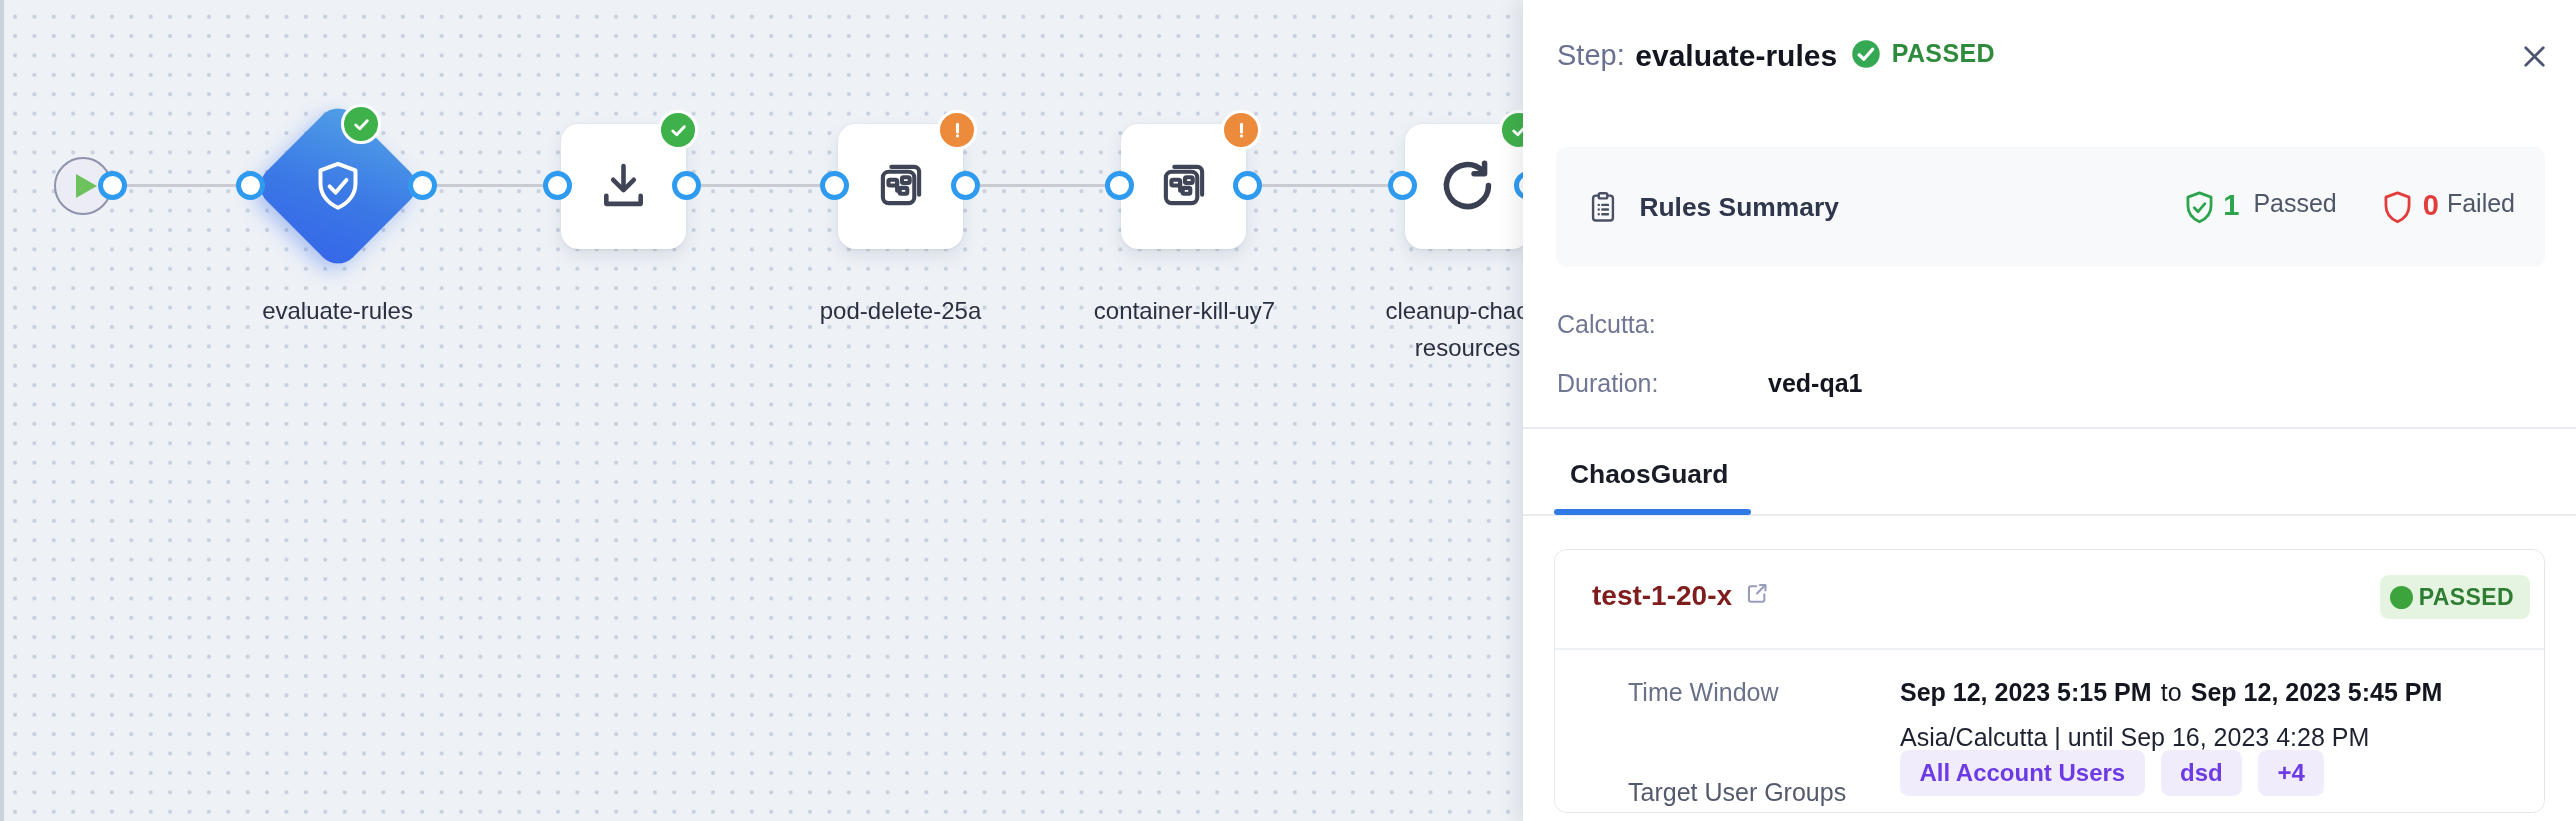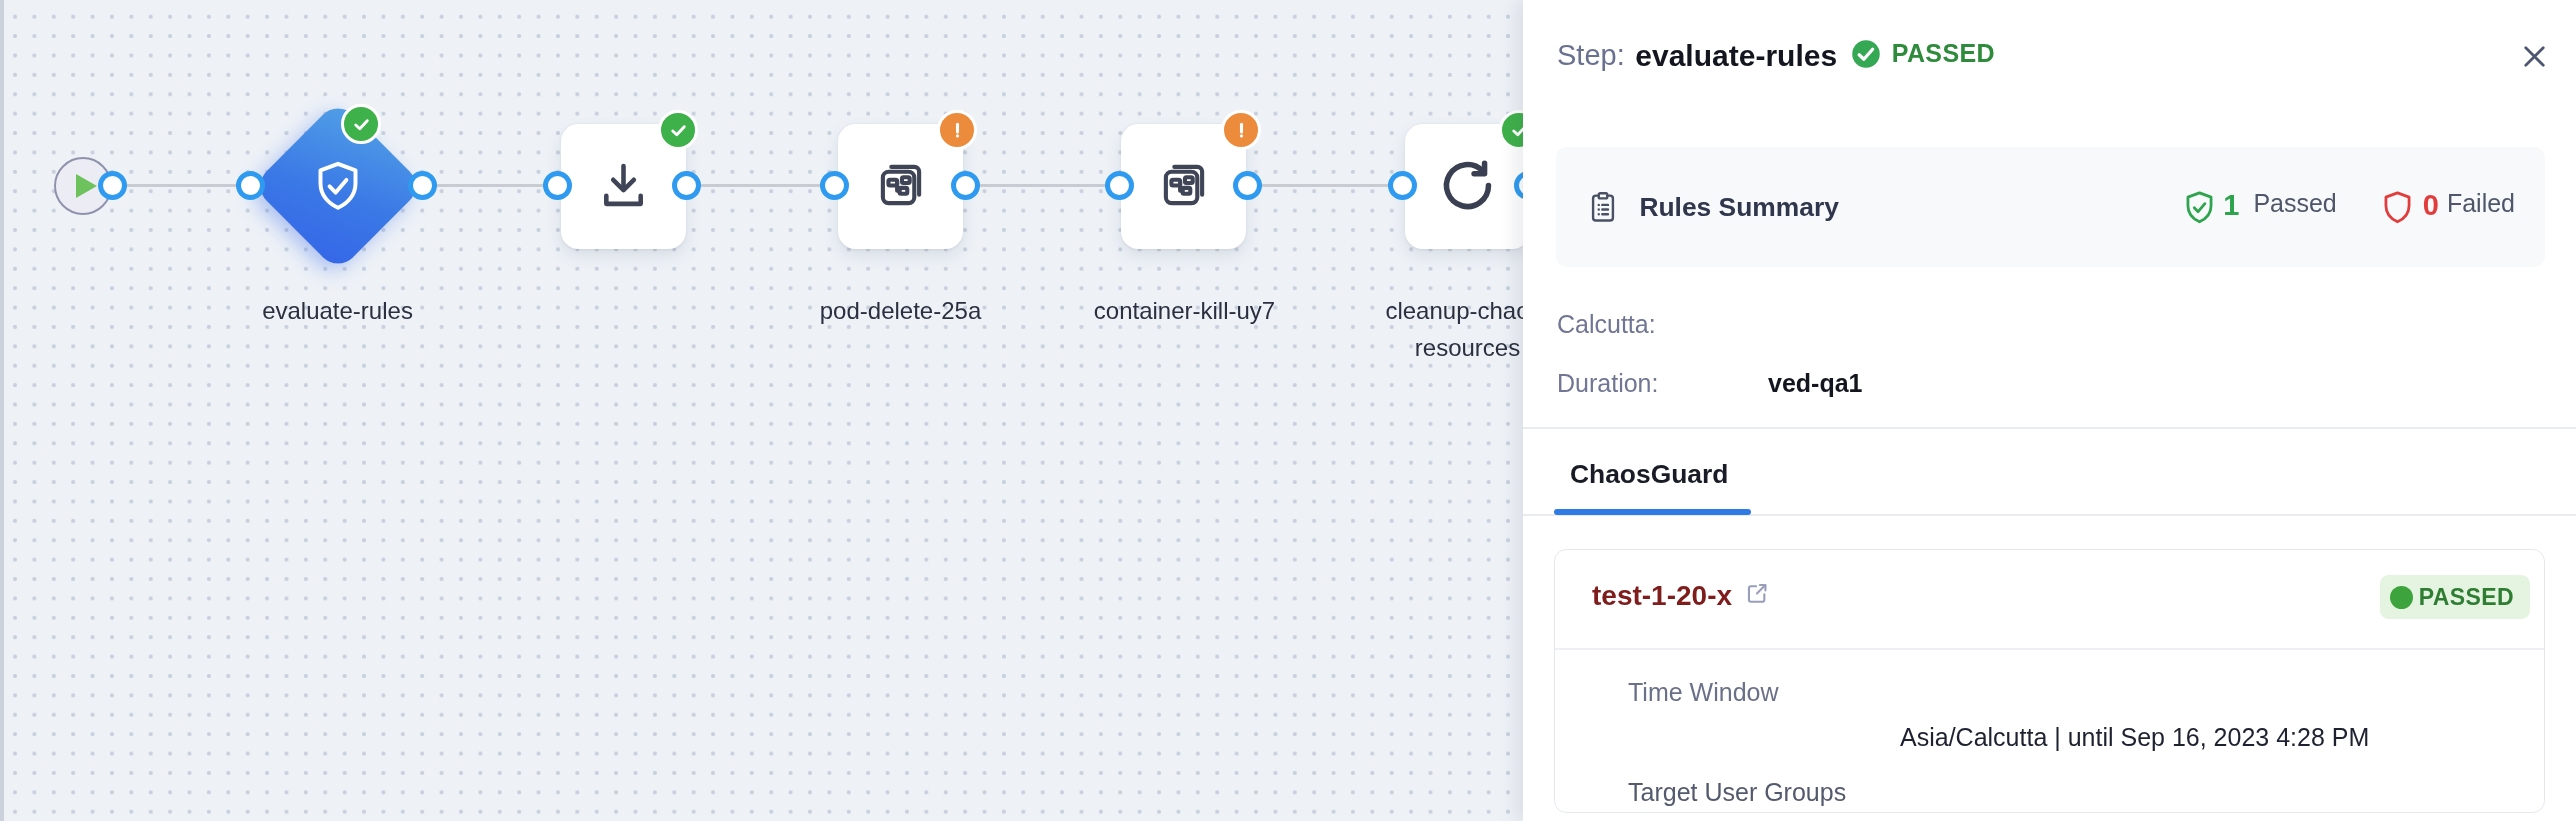--- a/index.html
+++ b/index.html
@@ -269,20 +269,30 @@
           </svg>
         </span>
       </div>
       <div class="pill">
         <span class="pill-dot"></span>
         <span class="pill-text">PASSED</span>
       </div>
       <div class="card-divider"></div>
 
       <div class="px row-label" style="left:73px;top:128px;">Time Window</div>
+      <div class="px" style="left:345px;top:128px;">
+        <span class="tw-bold">Sep 12, 2023 5:15 PM</span>
+        <span class="tw-reg" style="margin:0 5.3px;">to</span>
+        <span class="tw-bold">Sep 12, 2023 5:45 PM</span>
+      </div>
       <div class="px tz-line" style="left:345px;top:173px;">Asia/Calcutta | until Sep 16, 2023 4:28 PM</div>
 
       <div class="px tug-label" style="left:73px;top:228px;">Target User Groups</div>
+      <div class="px vflex" style="left:345px;top:200px;">
+        <span class="chip">All Account Users</span>
+        <span class="chip">dsd</span>
+        <span class="chip">+4</span>
+      </div>
     </div>
   </div>
 
 </div>
 
 
 </body></html>

